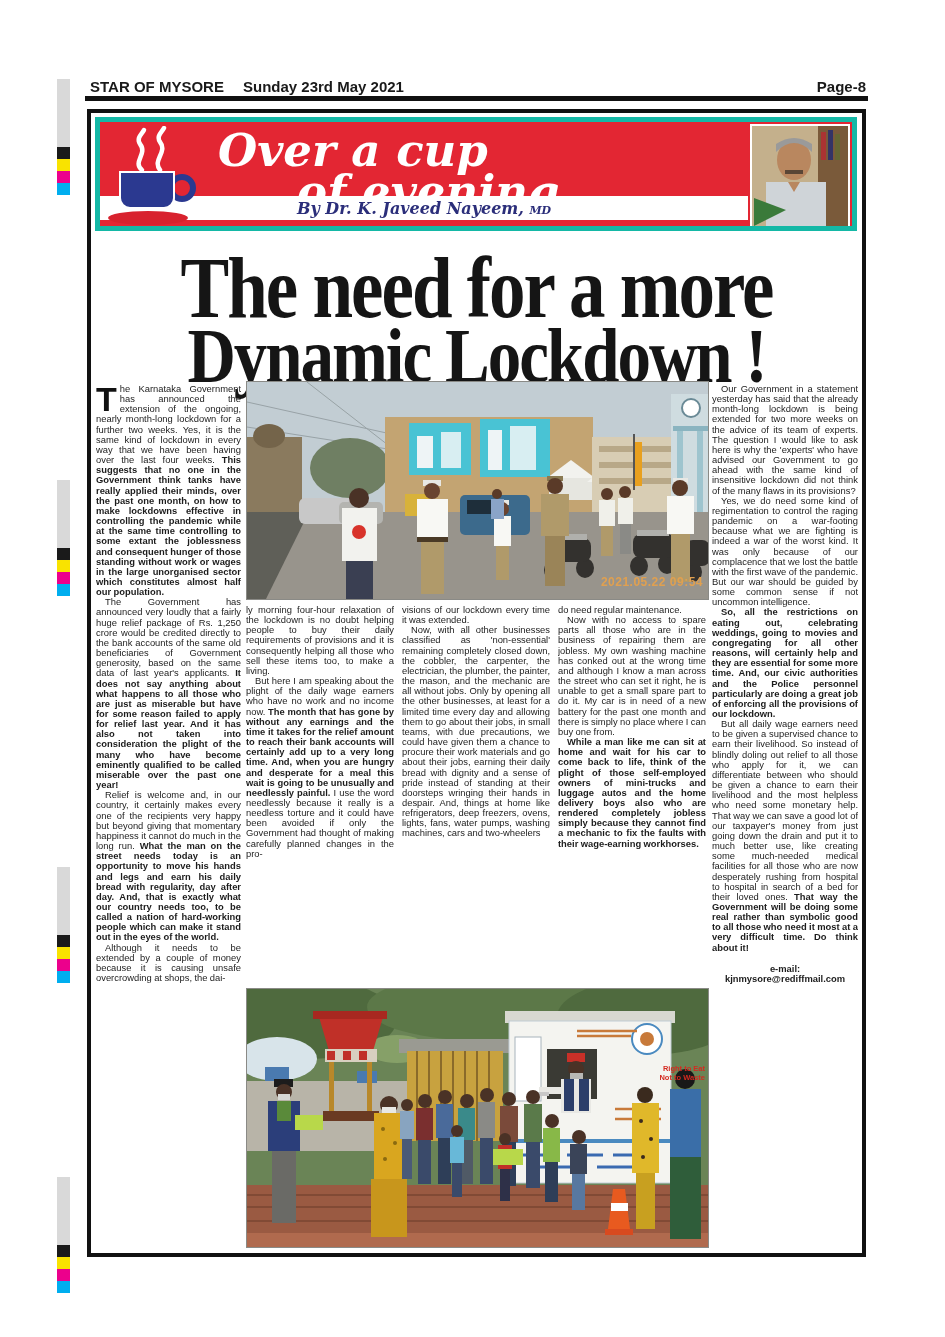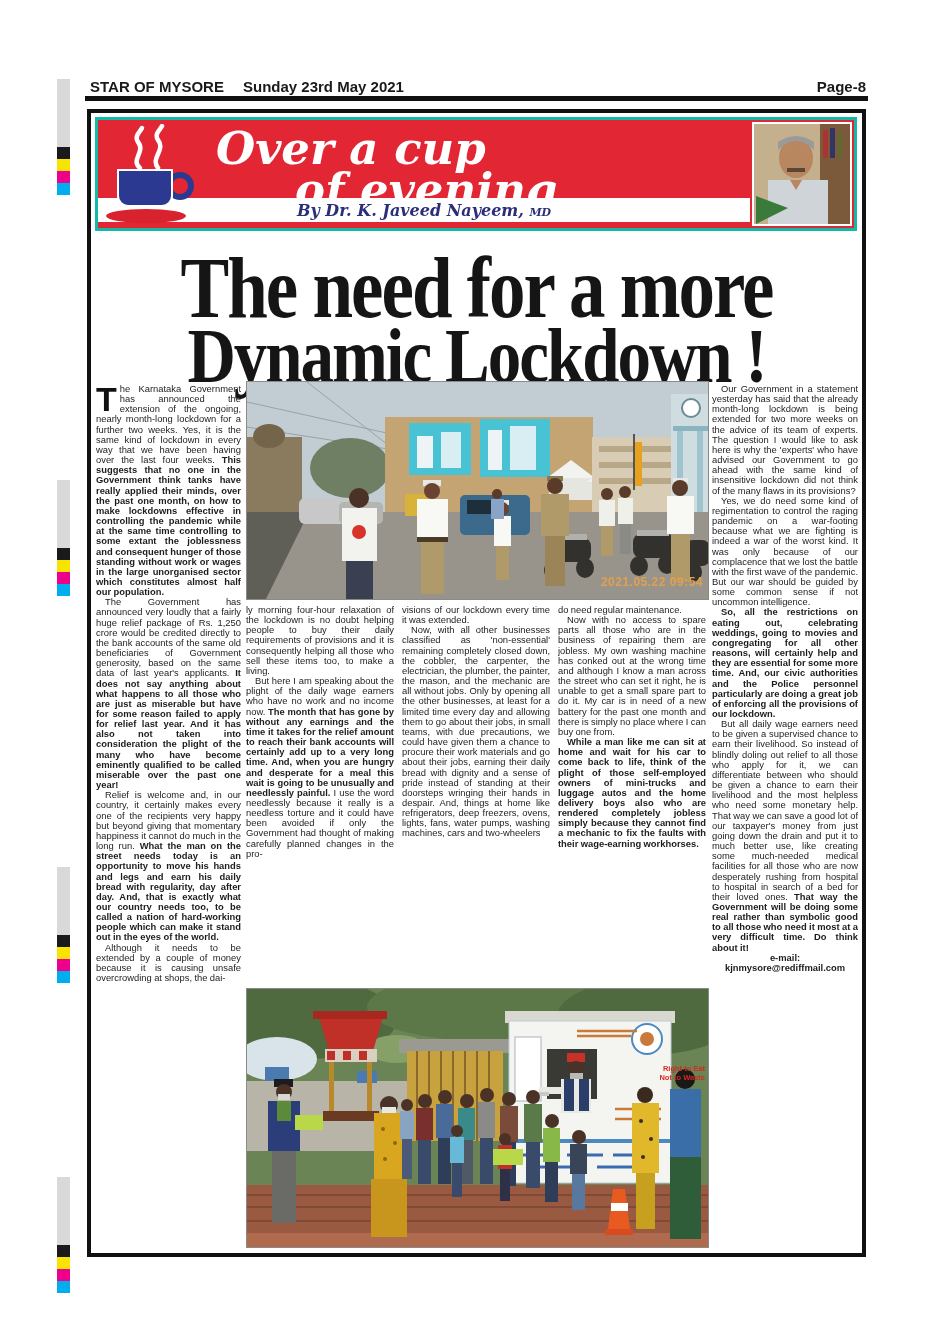--- a/index.html
+++ b/index.html
@@ -8,21 +8,21 @@
   .abs{position:absolute;}
 
   
   .mast{font-weight:bold;font-size:15px;color:#1a1a1a;white-space:nowrap;text-align:right;}
   #mast-rule{left:85px;top:96px;width:783px;height:5px;background:#111;}
 
   
   #article-box{left:87px;top:109px;width:779px;height:1148px;border:4px solid #111;box-sizing:border-box;background:#fff;}
 
   
-  #banner{left:95px;top:117px;width:762px;height:114px;background:#e32633;border:3px solid #14b8a6;box-sizing:border-box;overflow:hidden;}
+  #banner{left:95px;top:117px;width:762px;height:114px;background:#e32633;border:5px solid #14b8a6;box-sizing:border-box;overflow:hidden;}
   #banner-white-strip{left:0;bottom:6px;height:24px;right:104px;background:#ffffff;}
   .banner-title{color:#ffffff;font-family:"DejaVu Serif","Liberation Serif",serif;font-style:italic;font-weight:bold;white-space:nowrap;}
   #banner-title1{left:118px;top:2px;font-size:45px;}
   #banner-title2{left:197px;top:43px;font-size:45px;text-align:right;}
   #banner-tea{left:478px;top:-14px;font-size:98px;}
   #banner-byline{left:0;bottom:8px;right:104px;text-align:center;color:#2b2e7a;
      font-family:"DejaVu Serif","Liberation Serif",serif;font-style:italic;font-weight:bold;font-size:16px;}
   #banner-byline .md{font-size:11px;}
   #author-photo{right:2px;top:2px;width:100px;height:104px;border:2px solid #fff;box-sizing:border-box;background:#c4b08c;}
 
@@ -37,21 +37,21 @@
   .col{font-size:9.4px;line-height:10.15px;color:#1c1c1c;overflow:hidden;
        text-align:justify;word-spacing:-0.2px;}
   #col1{left:96px;top:384px;width:145px;height:872px;}
   #col2{left:246px;top:605px;width:148px;height:380px;}
   #col3{left:402px;top:605px;width:148px;height:380px;}
   #col4{left:558px;top:605px;width:148px;height:380px;}
   #col5{left:712px;top:384px;width:146px;height:872px;}
   .para{margin:0;padding:0;text-align:justify;}
   .para.indent{text-indent:9px;}
   .para.center{text-align:center;}
-  .para.gap{}
+  .para.gap{margin-top:11px;}
   .b{font-weight:bold;}
   .dropcap{float:left;font-size:34px;line-height:28px;font-weight:bold;padding:1px 3px 0 0;color:#111;}
 
   
   .photo{box-sizing:border-box;border:1px solid #8a8a86;overflow:hidden;background:#cfd9de;}
   #photo1{left:246px;top:381px;width:463px;height:219px;}
   #photo2{left:246px;top:988px;width:463px;height:260px;background:#6a8456;}
   #photo1-stamp{right:5px;bottom:10px;color:#e0a050;font-size:12px;font-weight:bold;letter-spacing:0.5px;}
   #photo2-sign{left:396px;top:76px;width:62px;color:#d42a20;font-size:7.5px;line-height:8.5px;font-weight:bold;text-align:right;}
 

